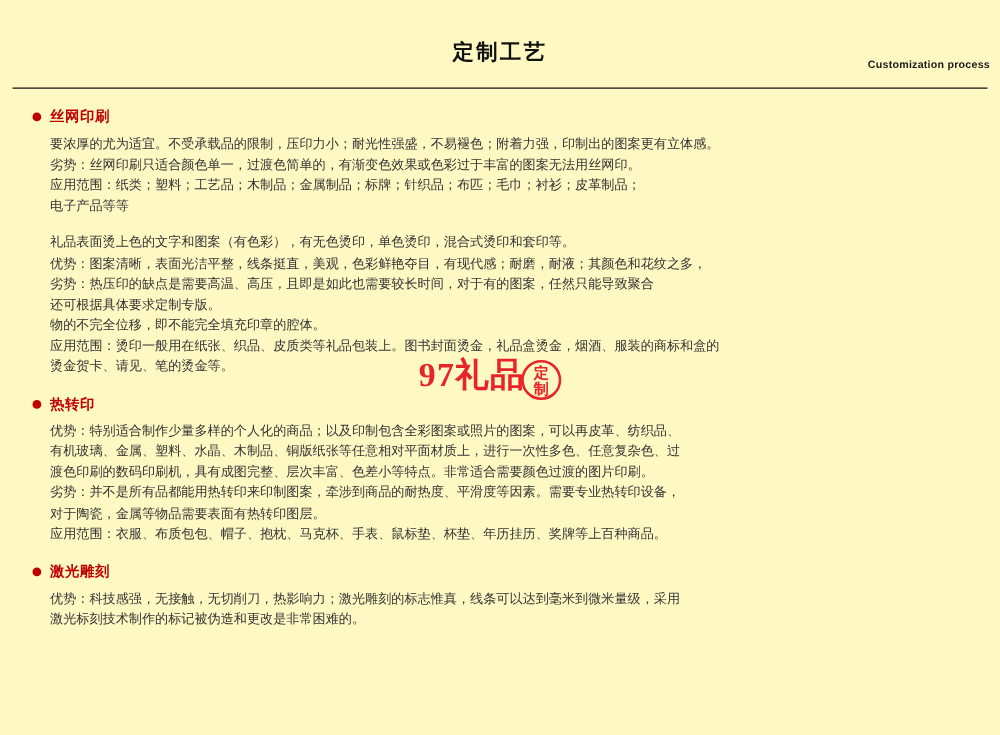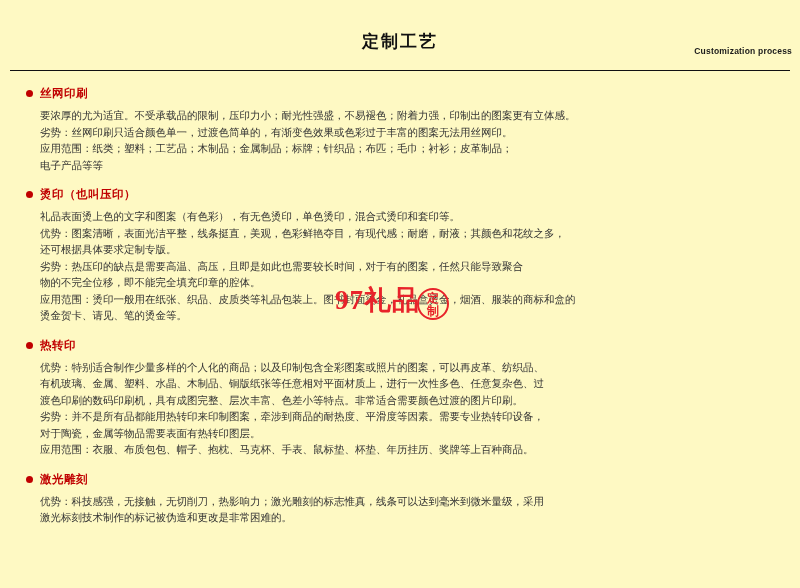--- a/index.html
+++ b/index.html
@@ -129,28 +129,24 @@
         <span class="bullet"></span>
         <span class="sec-title">丝网印刷</span>
       </div>
       <p class="para">要浓厚的尤为适宜。不受承载品的限制，压印力小；耐光性强盛，不易褪色；附着力强，印制出的图案更有立体感。</p>
       <p class="para">劣势：丝网印刷只适合颜色单一，过渡色简单的，有渐变色效果或色彩过于丰富的图案无法用丝网印。</p>
       <p class="para">应用范围：纸类；塑料；工艺品；木制品；金属制品；标牌；针织品；布匹；毛巾；衬衫；皮革制品；</p>
       <p class="para">电子产品等等</p>
     </div>
 
     <div class="section">
-      <div class="sec-head">
-        <span class="bullet"></span>
-        <span class="sec-title">烫印（也叫压印）</span>
-      </div>
       <p class="para">礼品表面烫上色的文字和图案（有色彩），有无色烫印，单色烫印，混合式烫印和套印等。</p>
       <p class="para">优势：图案清晰，表面光洁平整，线条挺直，美观，色彩鲜艳夺目，有现代感；耐磨，耐液；其颜色和花纹之多，</p>
+      <p class="para">劣势：热压印的缺点是需要高温、高压，且即是如此也需要较长时间，对于有的图案，任然只能导致聚合</p>
       <p class="para">还可根据具体要求定制专版。</p>
-      <p class="para">劣势：热压印的缺点是需要高温、高压，且即是如此也需要较长时间，对于有的图案，任然只能导致聚合</p>
       <p class="para">物的不完全位移，即不能完全填充印章的腔体。</p>
       <p class="para">应用范围：烫印一般用在纸张、织品、皮质类等礼品包装上。图书封面烫金，礼品盒烫金，烟酒、服装的商标和盒的</p>
       <p class="para">烫金贺卡、请见、笔的烫金等。</p>
     </div>
 
     <div class="section">
       <div class="sec-head">
         <span class="bullet"></span>
         <span class="sec-title">热转印</span>
       </div>

